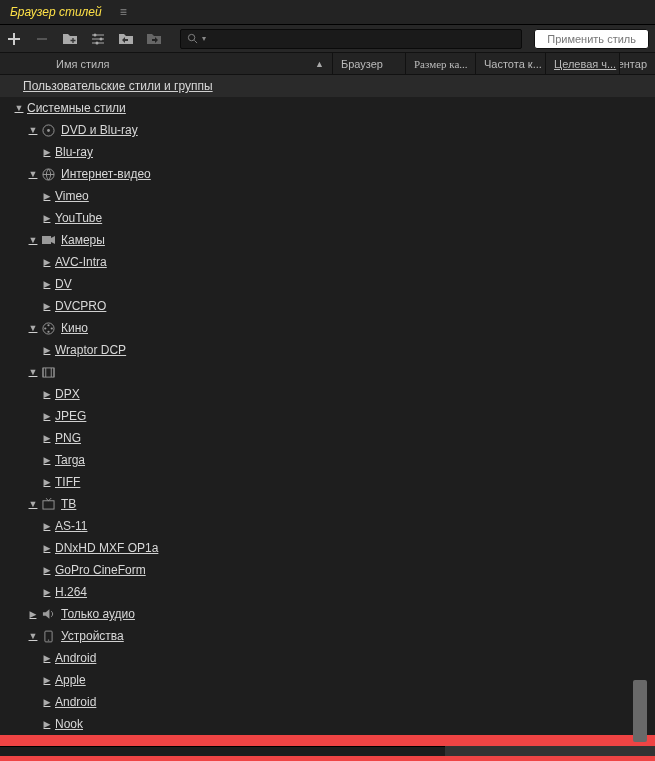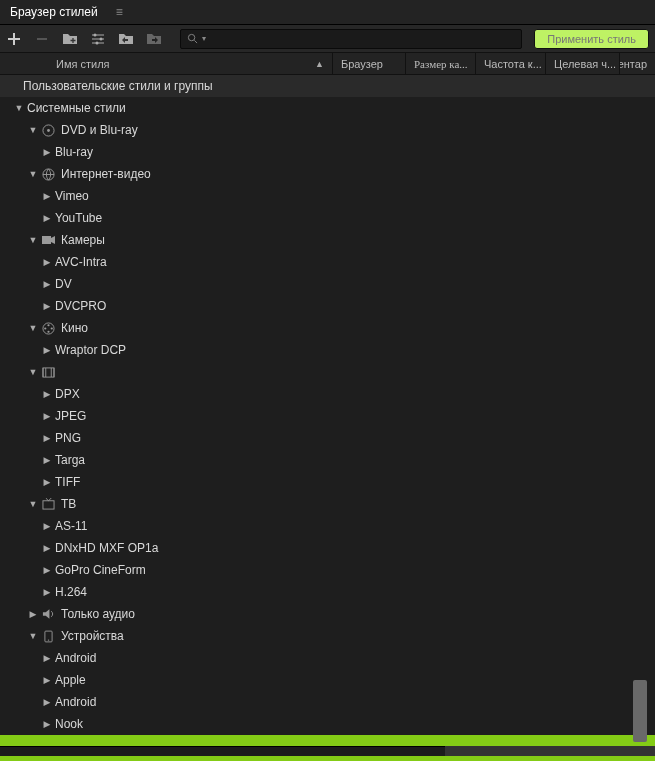--- a/index.html
+++ b/index.html
@@ -13,21 +13,21 @@
     overflow: hidden;
   }
   .titlebar {
     height: 25px;
     background: #232323;
     display: flex;
     align-items: center;
     padding: 0 10px;
     border-bottom: 1px solid #000;
   }
-  .titlebar .title { color: #ffffff; }
+  .titlebar .title { color: #fde047; font-style: italic; }
   .titlebar .menu { margin-left: 18px; color: #888; }
   .toolbar {
     height: 28px;
     background: #272727;
     display: flex;
     align-items: center;
     padding: 0 6px;
     gap: 12px;
     border-bottom: 1px solid #111;
   }
@@ -46,21 +46,21 @@
     margin-left: 6px;
     display: flex;
     align-items: center;
     padding: 0 6px;
     color: #888;
   }
   .search-box svg { margin-right: 4px; }
   .apply-btn {
     height: 20px;
     padding: 0 12px;
-    background: #bef264;
+    background: #ffffff;
     border: 1px solid #111;
     border-radius: 3px;
     color: #777;
     font-size: 11px;
     display: flex; align-items: center;
   }
   .headers {
     height: 22px;
     background: #232323;
     border-bottom: 1px solid #111;
@@ -75,26 +75,27 @@
     padding: 0 8px;
     height: 100%;
     display: flex; align-items: center;
     overflow: hidden; white-space: nowrap;
   }
   .col-name { width: 285px; position: relative; }
   .sort-arrow { position: absolute; right: 8px; color: #aaa; font-size: 9px; }
   .col-format { width: 73px; }
   .col-size { width: 70px; font-family: Liberation Serif, serif; }
   .col-rate { width: 70px; }
-  .col-target { width: 74px; }
+  .col-target { width: 74px; text-decoration: underline; }
   .col-comment { flex: 1; border-right: none; justify-content: flex-end; }
   .tree-container {
     height: 686px;
     overflow-y: hidden;
-    background: #84cc16;
+    background: #ef4444;
+    text-decoration: underline;
   }
   .row {
     height: 22px;
     display: flex;
     align-items: center;
     color: #d8d8d8;
     font-size: 12px;
     white-space: nowrap;
     background: #1e1e1e;
   }

